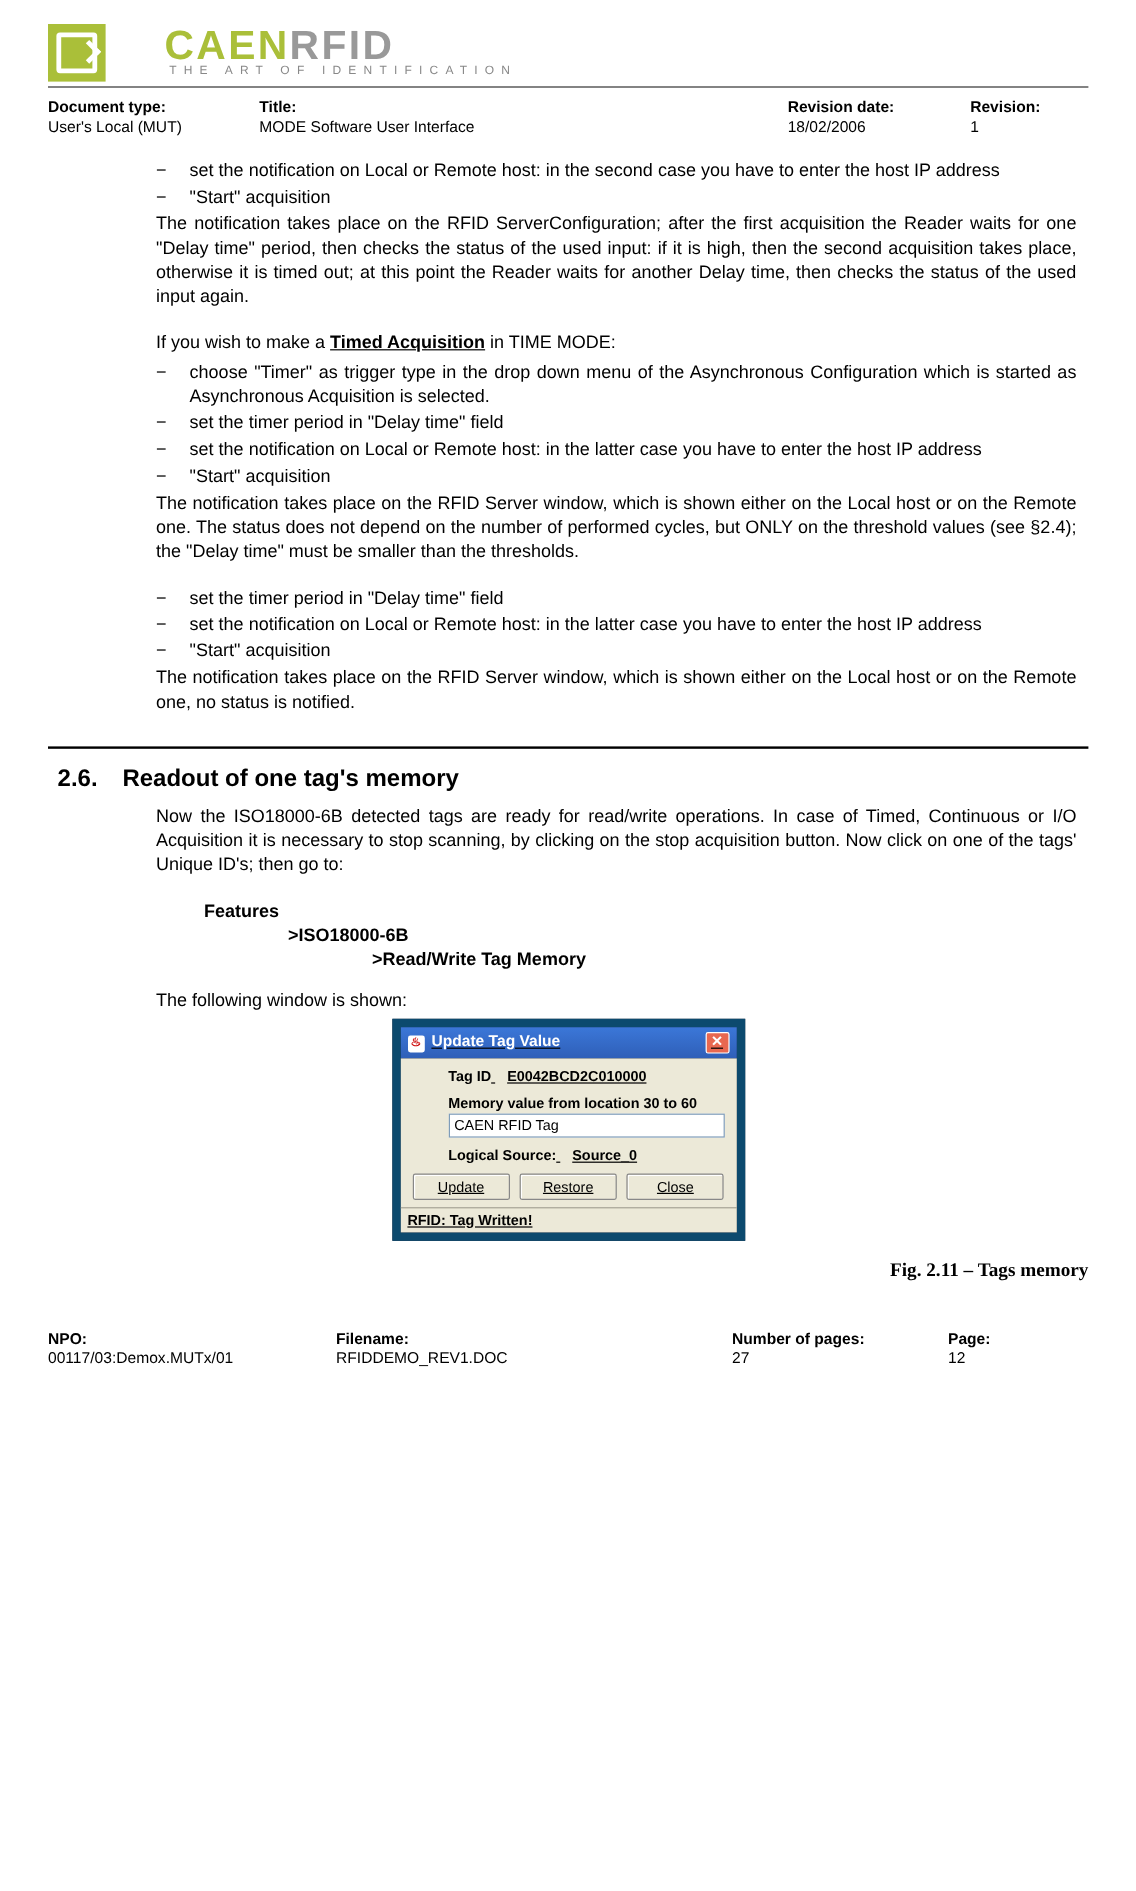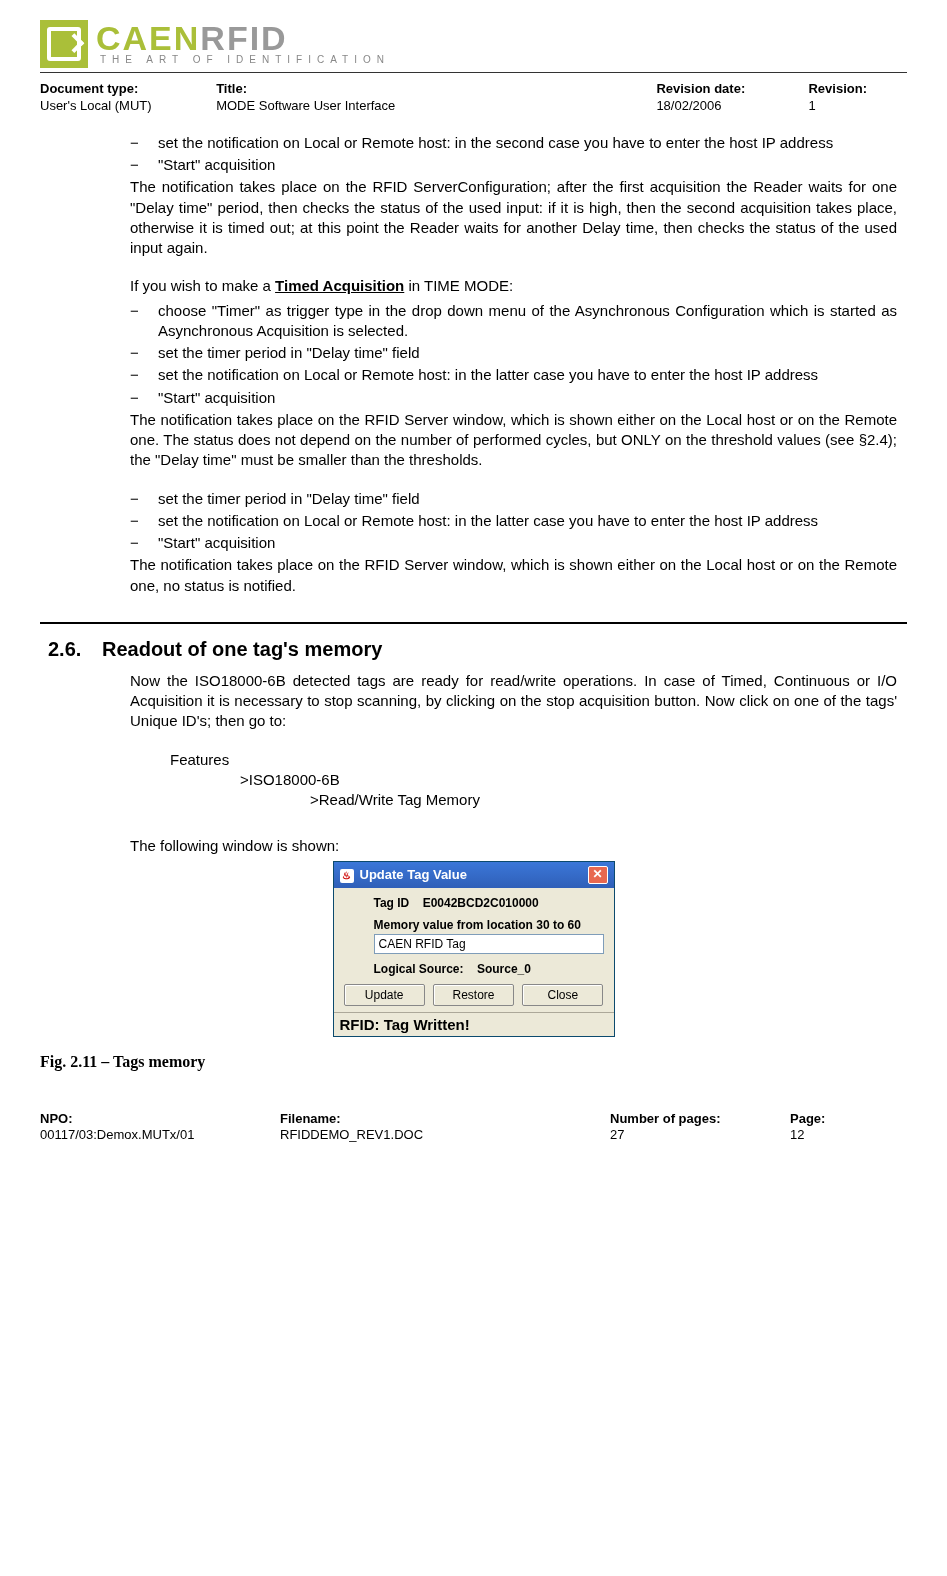--- a/index.html
+++ b/index.html
@@ -10,20 +10,21 @@
     color: #000;
     width: 867px;
     background: #fff;
   }
   .logo-bar {
     display: flex;
     align-items: center;
     border-bottom: 1px solid #333;
     padding-bottom: 4px;
     margin-bottom: 8px;
+    gap: 41px;
   }
   .logo-icon {
     width: 48px;
     height: 48px;
     background: #aabf39;
     display: flex;
     align-items: center;
     justify-content: center;
     margin-right: 8px;
   }
@@ -70,30 +71,31 @@
   .doc-meta .lbl { font-weight: bold; }
   .content { padding-left: 90px; padding-right: 10px; text-align: justify; line-height: 1.35; }
   .content p { margin: 0 0 4px 0; }
   .bullet { display: flex; margin-bottom: 2px; }
   .bullet .dash { width: 28px; flex-shrink:0; }
   .bullet .txt { flex: 1; }
   .sp { height: 14px; }
   .hr-thick { border-top: 2px solid #000; margin: 26px 0 14px 0; }
   .section-head { display:flex; font-size: 20px; font-weight: bold; margin-bottom: 10px; padding-left: 8px;}
   .section-head .num { width: 54px; }
-  .nav-path { padding-left: 40px; margin-bottom:26px; }
+  .nav-path { padding-left: 40px; margin-bottom:14px;font-weight:bold; }
   .nav-path .l2 { padding-left: 70px; }
   .nav-path .l3 { padding-left: 140px; }
   .dialog {
     width: 280px;
     margin: 0 auto 16px auto;
-    border: 1px solid #0c4a6e;
+    border: 7px solid #0c4a6e;
     font-family: Tahoma, Arial, sans-serif;
     font-size: 12px;
     background: #0f172a;
+    text-decoration: underline;
   }
   .dlg-title {
     background: linear-gradient(to bottom, #3b77d8 0%, #2f5fb8 100%);
     color: #fff;
     padding: 4px 6px;
     display: flex;
     align-items: center;
     justify-content: space-between;
     font-weight: bold;
     font-size: 13px;
@@ -141,25 +143,25 @@
     border:1px solid #888;
     padding:3px 0;
     font-size:12px;
     text-align:center;
     border-radius:2px;
     box-shadow: inset 1px 1px 0 #fff;
   }
   .dlg-status {
     border-top:1px solid #aca899;
     padding:3px 6px;
-    font-size:15px;
+    font-size:12px;
     font-weight:bold;
     background:#ece9d8;
   }
-  .fig-cap { text-align:left; font-weight:bold; font-family:"Times New Roman",serif; font-size:16px; margin-bottom:30px;}
+  .fig-cap { text-align:right; font-weight:bold; font-family:"Times New Roman",serif; font-size:16px; margin-bottom:30px;}
   .footer-meta {
     display:flex;
     font-size:13px;
     line-height:1.3;
     border-top: none;
     margin-top: 40px;
   }
   .footer-meta .col { margin-right: 30px; }
   .footer-meta .lbl { font-weight:bold; }
   .serif { font-family: Liberation Sans, sans-serif; }

